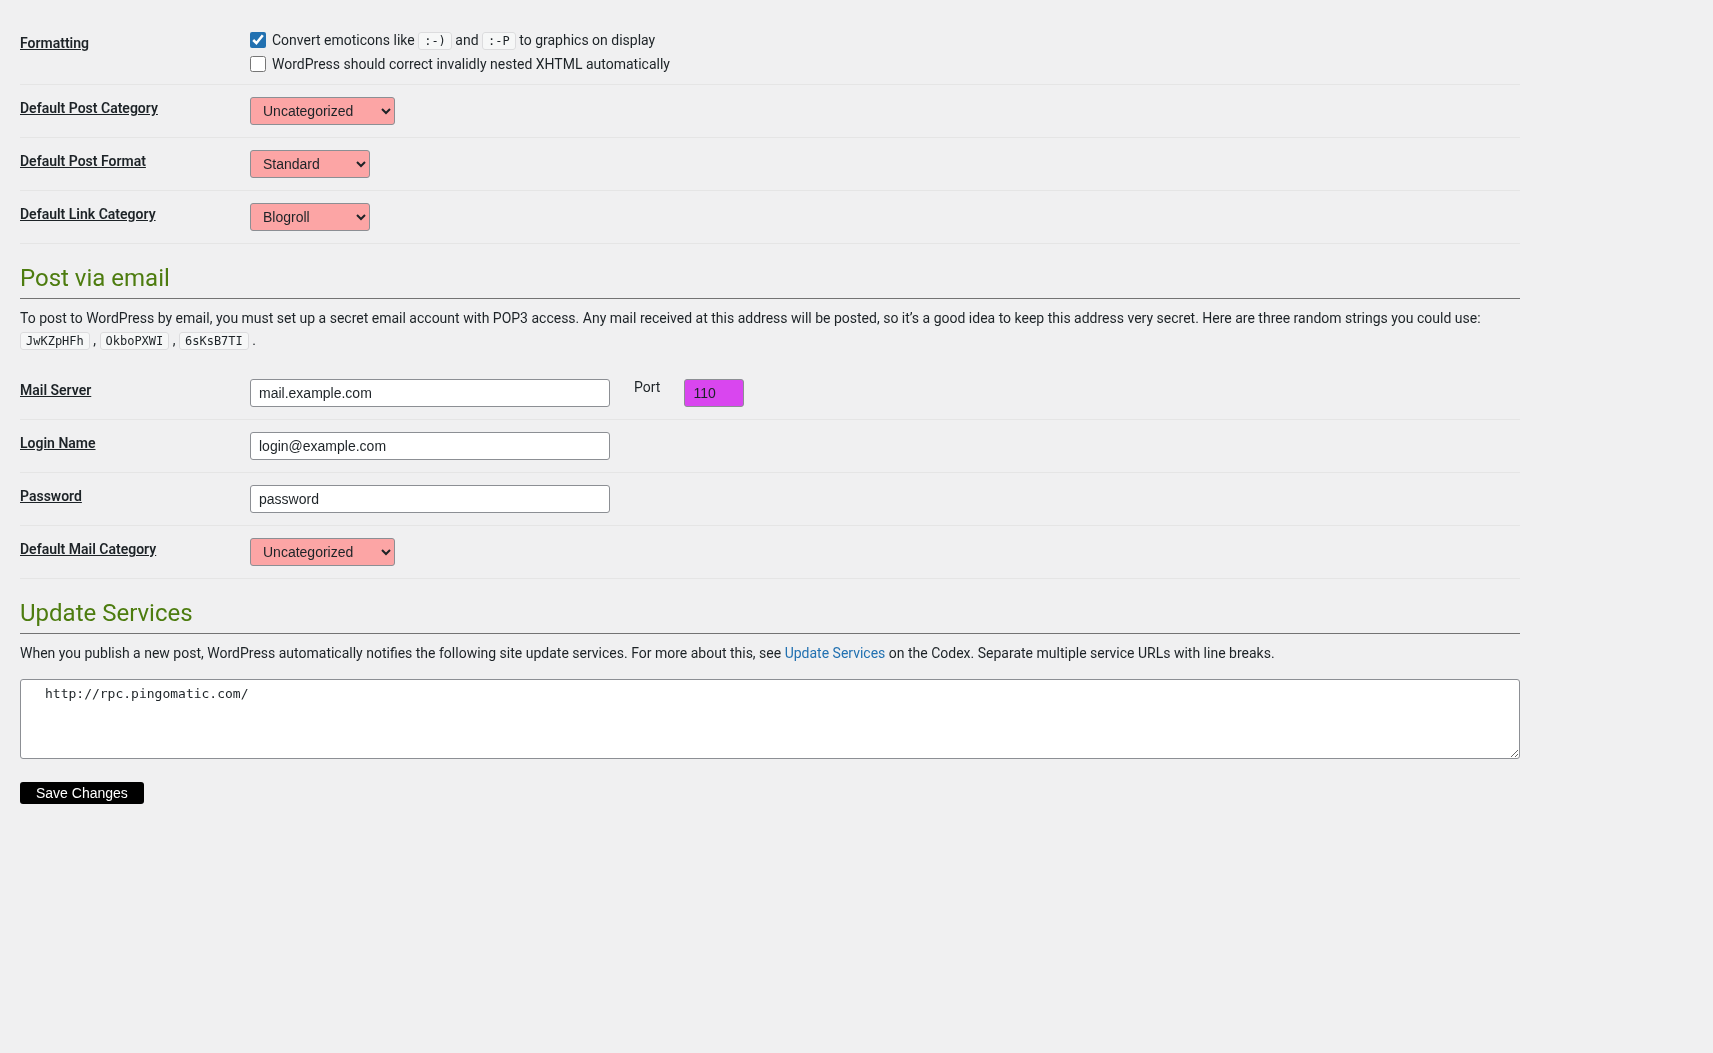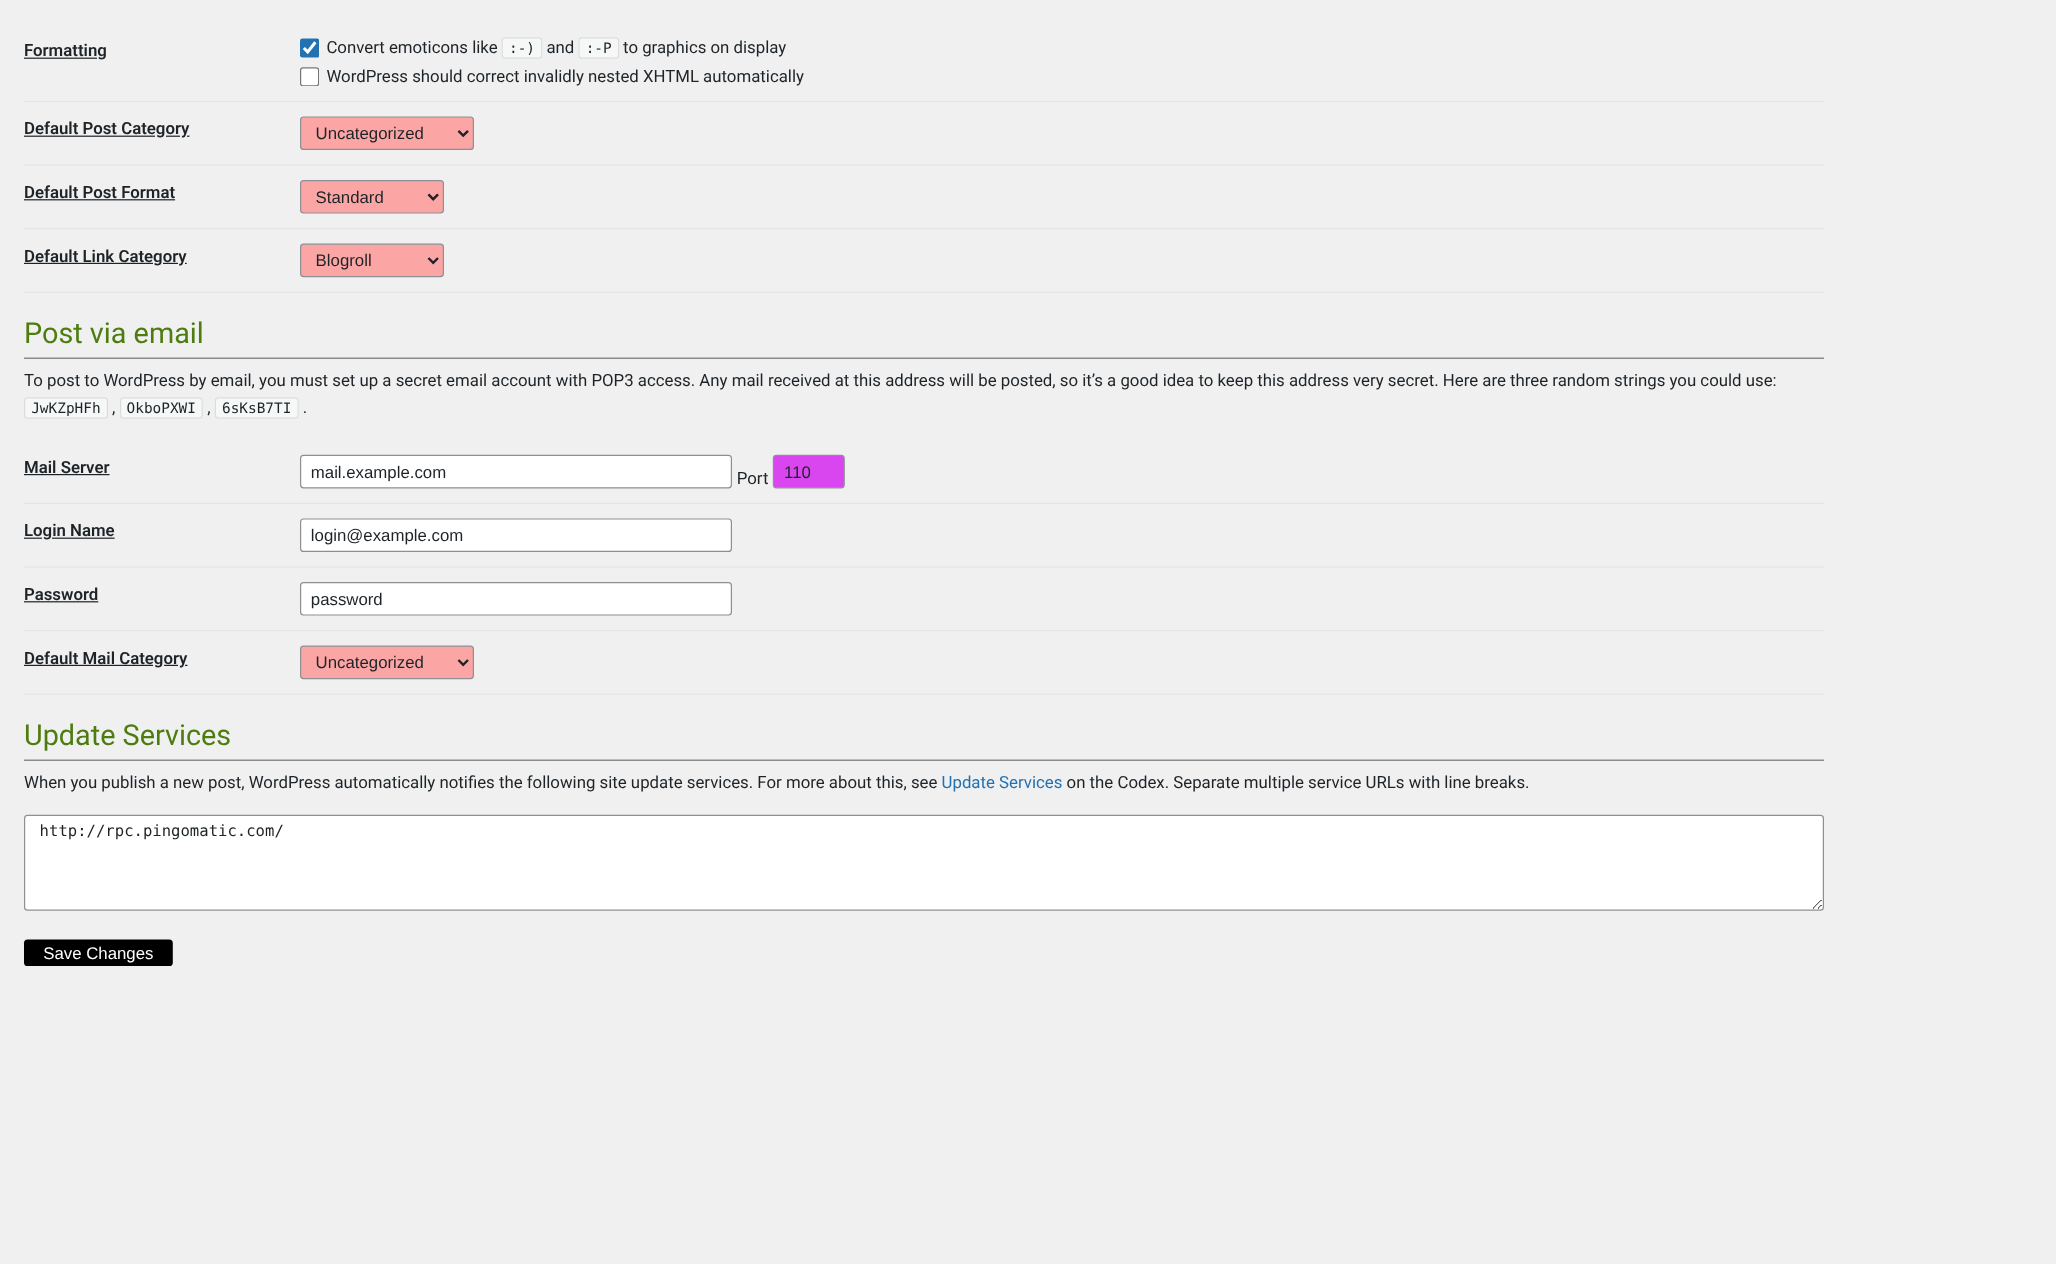--- a/index.html
+++ b/index.html
@@ -100,33 +100,33 @@
       font-family: monospace;
       font-size: 12px;
       background: #f6f7f7;
       border: 1px solid #dcdcde;
       border-radius: 3px;
       padding: 1px 5px;
       color: #1d2327;
     }
     .mail-server-row {
       display: flex;
-      align-items: flex-end;
-      gap: 4px;
+      align-items: flex-start;
+      gap: 24px;
     }
     .port-label {
       font-size: 14px;
       color: #1d2327;
     }
     textarea {
       width: 100%;
       min-height: 80px;
       border: 1px solid #8c8f94;
       border-radius: 3px;
-      padding: 6px 12px;
+      padding: 6px 24px;
       font-size: 13px;
       font-family: monospace;
       color: #1d2327;
       background: #fff;
       resize: vertical;
     }
     .save-btn {
       background: #000000;
       color: #fff;
       border: none;

